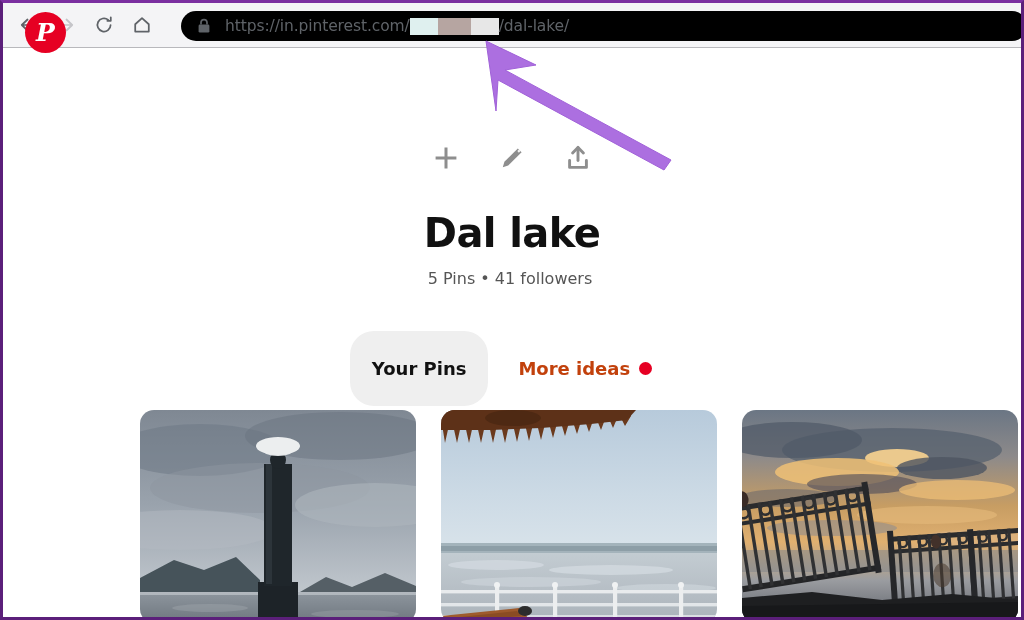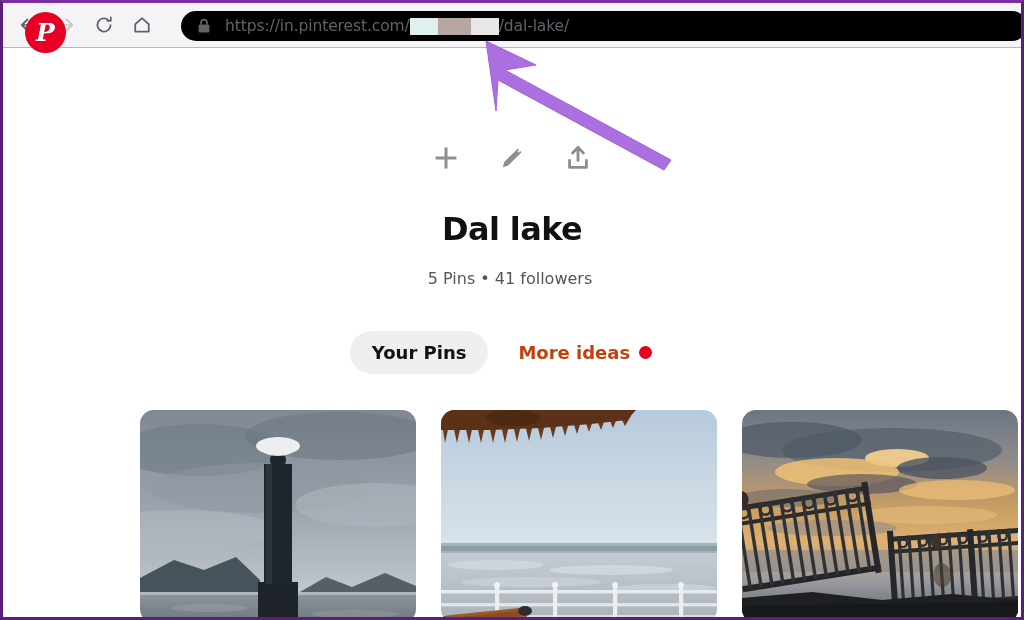--- a/index.html
+++ b/index.html
@@ -174,21 +174,21 @@
     border-radius: 50%;
   }
 
   .board-title {
     position: absolute;
     left: 0;
     top: 210px;
     width: 1018px;
     text-align: center;
     font-family: "DejaVu Sans", sans-serif;
-    font-size: 32px;
+    font-size: 40px;
     font-weight: 700;
     color: #111111;
     letter-spacing: -0.6px;
     line-height: 1;
   }
   .board-meta {
     position: absolute;
     left: 0;
     top: 266px;
     width: 1014px;
@@ -205,21 +205,21 @@
     width: 1018px;
     display: flex;
     justify-content: center;
     align-items: center;
     gap: 8px;
   }
   .tab {
     display: flex;
     align-items: center;
     gap: 9px;
-    padding: 11px 22px;
+    padding: 27px 22px;
     border-radius: 24px;
     font-family: "DejaVu Sans", sans-serif;
     font-size: 18px;
     font-weight: 700;
     cursor: pointer;
     white-space: nowrap;
   }
   .tab.active {
     background: #efefef;
     color: #111111;

